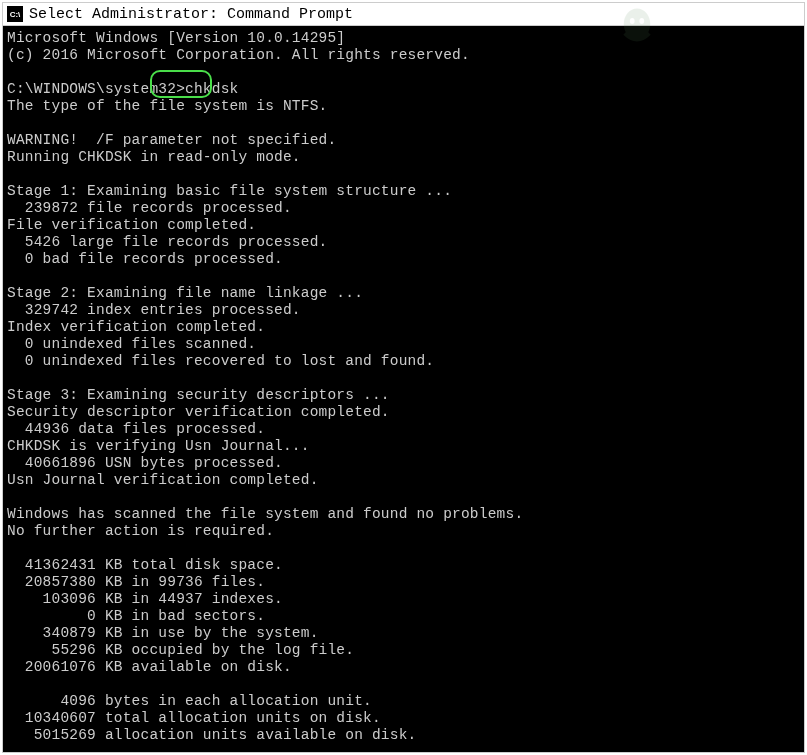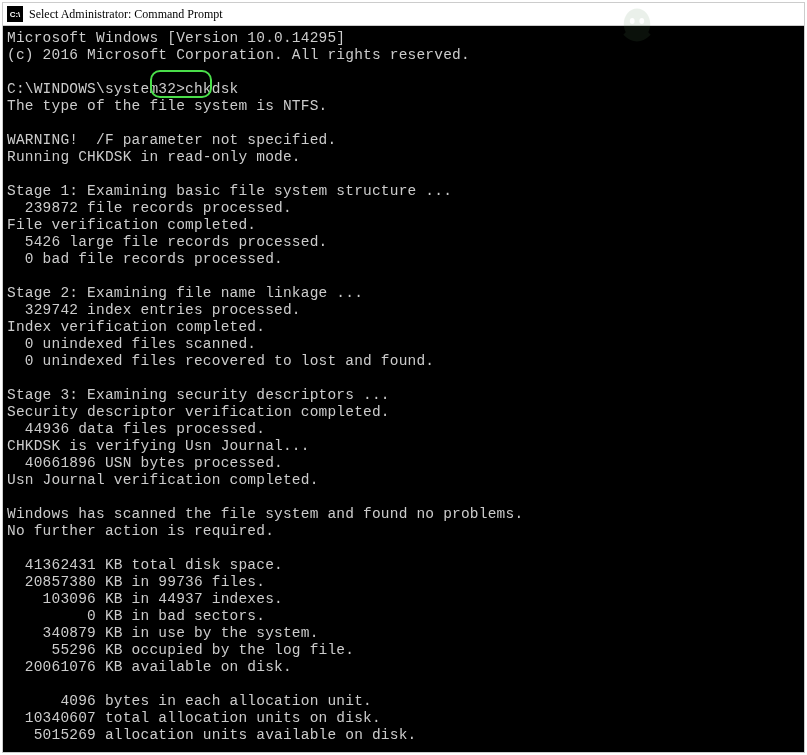--- a/index.html
+++ b/index.html
@@ -35,22 +35,22 @@
       color: #fff;
       font-size: 8px;
       display: flex;
       align-items: center;
       justify-content: center;
       margin-right: 6px;
       font-family: Arial, sans-serif;
       font-weight: bold;
     }
     .title-text {
-      font-family: Liberation Serif, serif;
-      font-size: 12px;
+      font-family: Liberation Mono, monospace;
+      font-size: 15px;
       color: #000;
     }
     .terminal {
       flex: 1;
       background: #000;
       color: #ccc;
       font-size: 14.5px;
       line-height: 17px;
       padding: 4px 0 4px 4px;
       white-space: pre;

